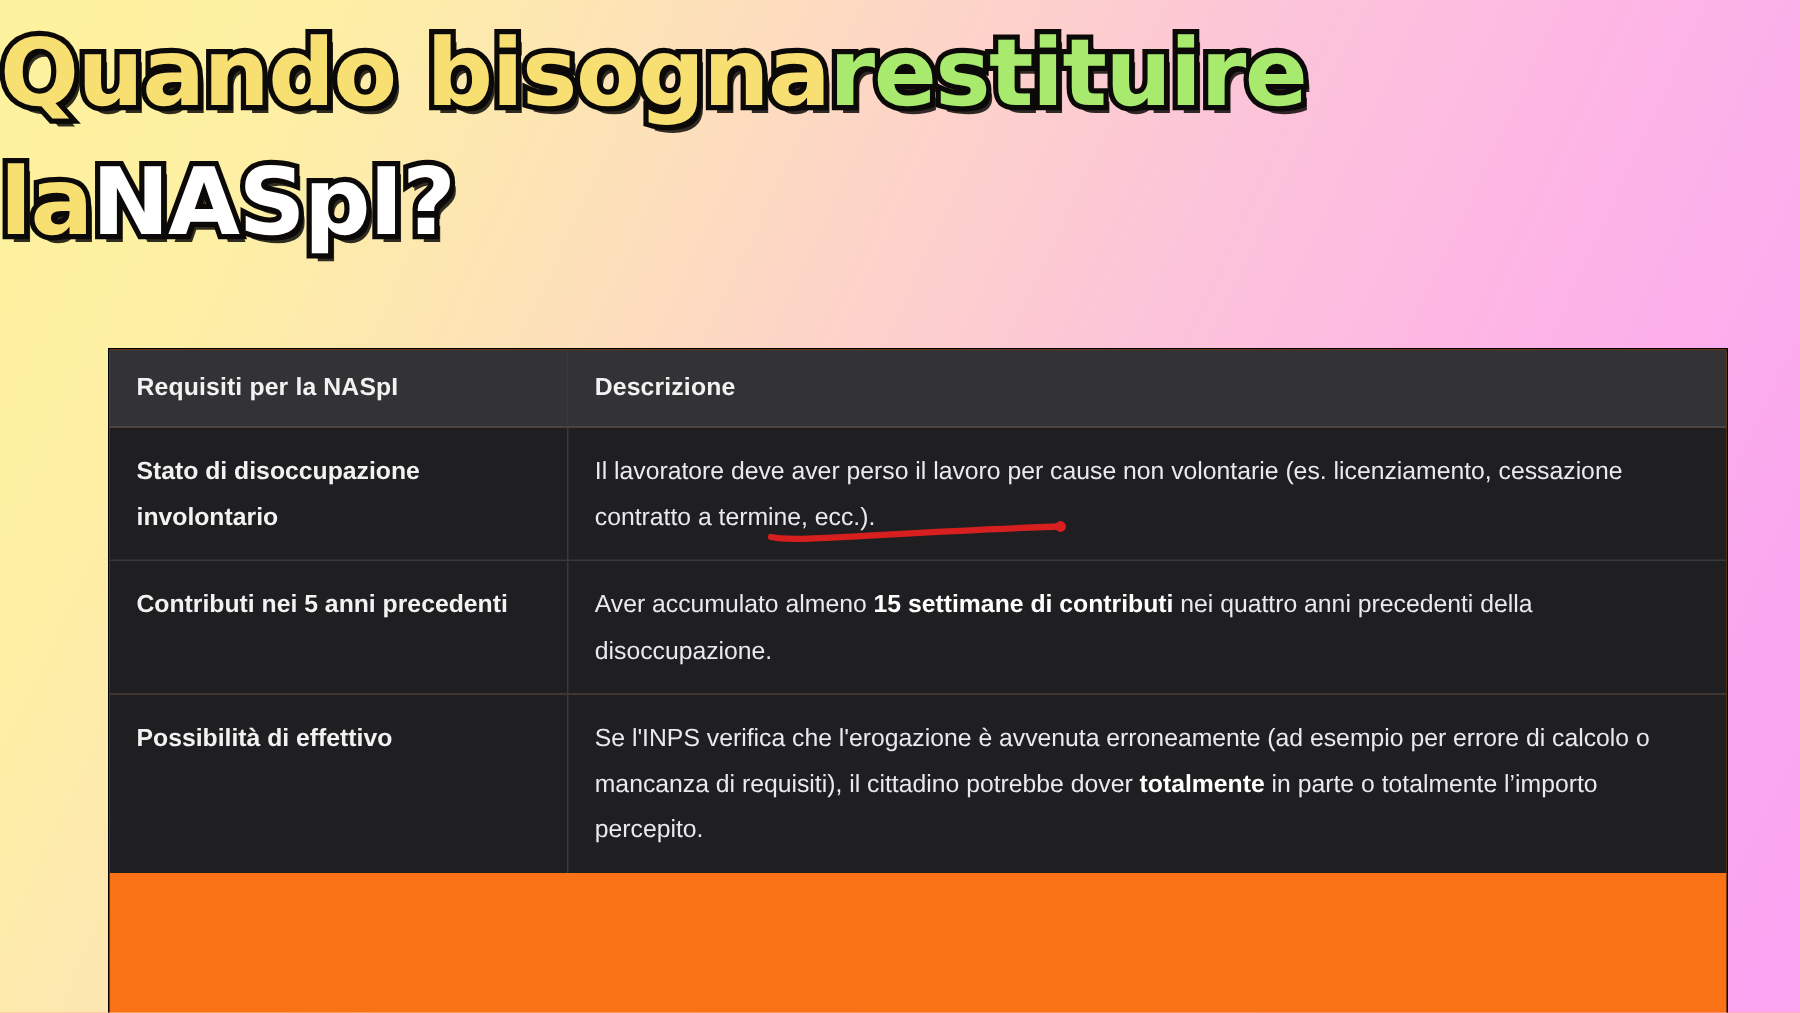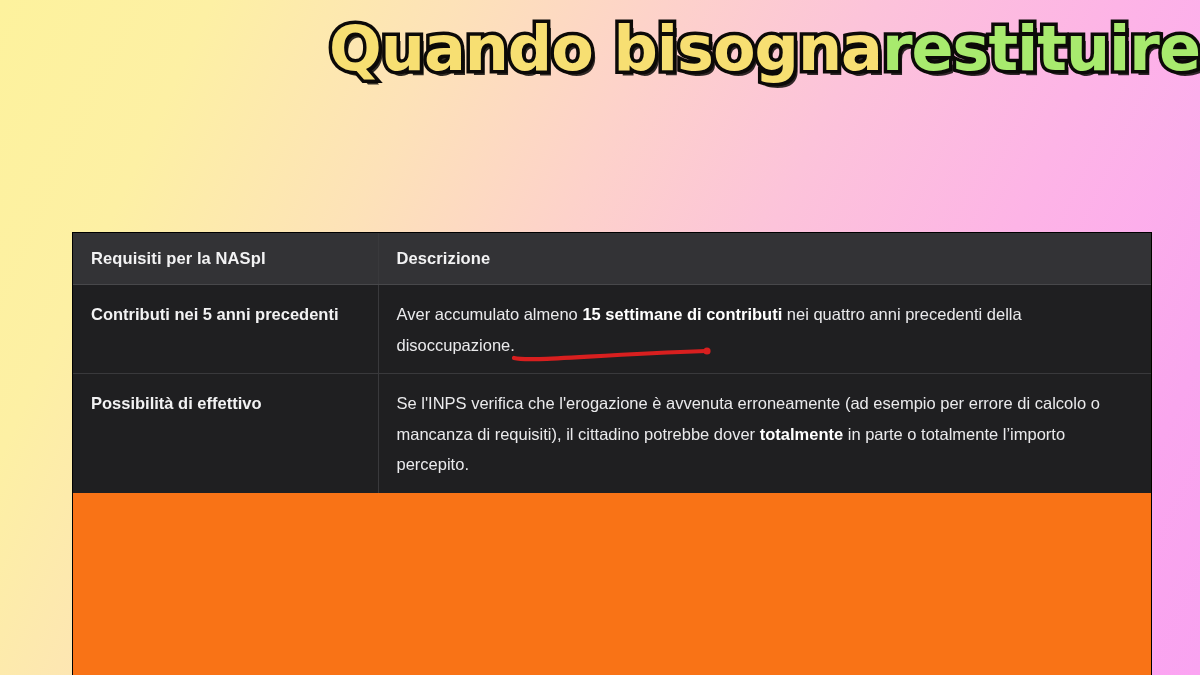--- a/index.html
+++ b/index.html
@@ -24,21 +24,21 @@
         #fba4f2 100%);
     position: relative;
   }
 
   
   #title-block {
     position: absolute;
     top: 14px;
     left: 0;
     width: 1200px;
-    text-align: right;
+    text-align: left;
     line-height: 1.0;
     user-select: none;
   }
 
   .title-line {
     font-family: "DejaVu Sans", sans-serif;
     font-weight: 700;
     font-size: 62px;
     letter-spacing: -1px;
     white-space: nowrap;
@@ -135,35 +135,42 @@
     pointer-events: none;
   }
 </style>
 </head>
 <body>
 
 <div id="title-block">
   <div class="title-line line1">
     <span class="tw yellow">Quando bisogna </span><span class="tw green">restituire</span>
   </div>
+  <div class="title-line line2">
+    <span class="tw yellow">la </span><span class="tw white">NASpI?</span>
+  </div>
 </div>
 
 <div id="table-wrap">
   <table id="req-table">
     <colgroup>
         <col class="c1">
         <col class="c2">
       </colgroup>
     <thead>
       <tr>
         <th>Requisiti per la NASpI</th>
         <th>Descrizione</th>
       </tr>
     </thead>
     <tbody id="tbody">
+        <tr>
+          <td class="req">Stato di disoccupazione involontario</td>
+          <td class="desc"><span>Il lavoratore deve aver perso il lavoro per cause non volontarie (es. licenziamento, cessazione contratto a termine, ecc.).</span></td>
+        </tr>
         <tr>
           <td class="req">Contributi nei 5 anni precedenti</td>
           <td class="desc"><span>Aver accumulato almeno </span><span class="b">15 settimane di contributi</span><span> nei quattro anni precedenti della disoccupazione.</span></td>
         </tr>
         <tr>
           <td class="req">Possibilità di effettivo</td>
           <td class="desc"><span>Se l'INPS verifica che l'erogazione è avvenuta erroneamente (ad esempio per errore di calcolo o mancanza di requisiti), il cittadino potrebbe dover </span><span class="b">totalmente</span><span> in parte o totalmente l’importo percepito.</span></td>
         </tr>
       </tbody>
   </table>

